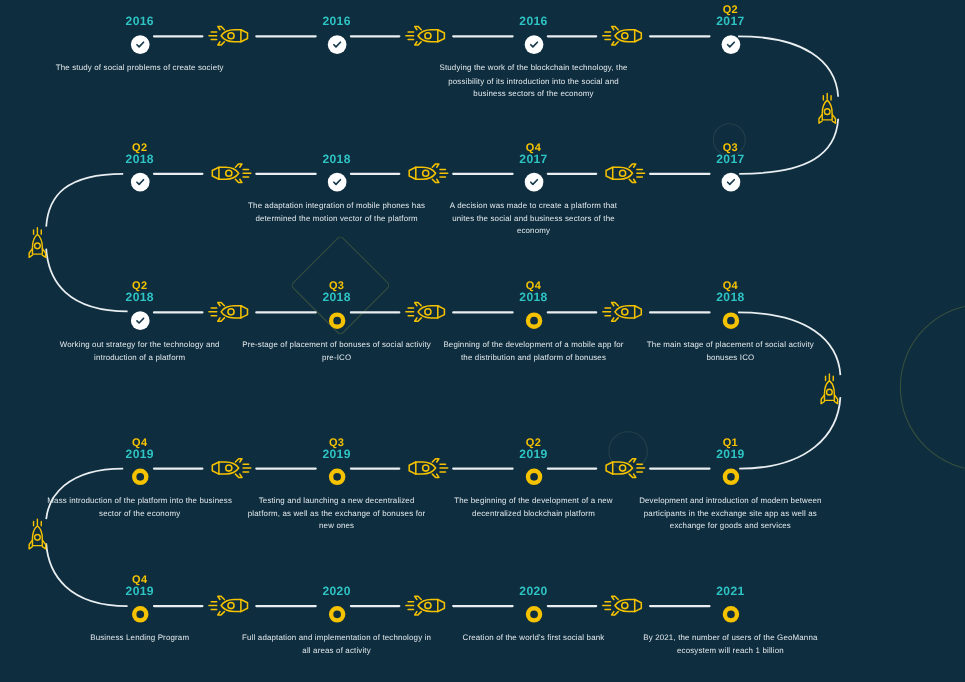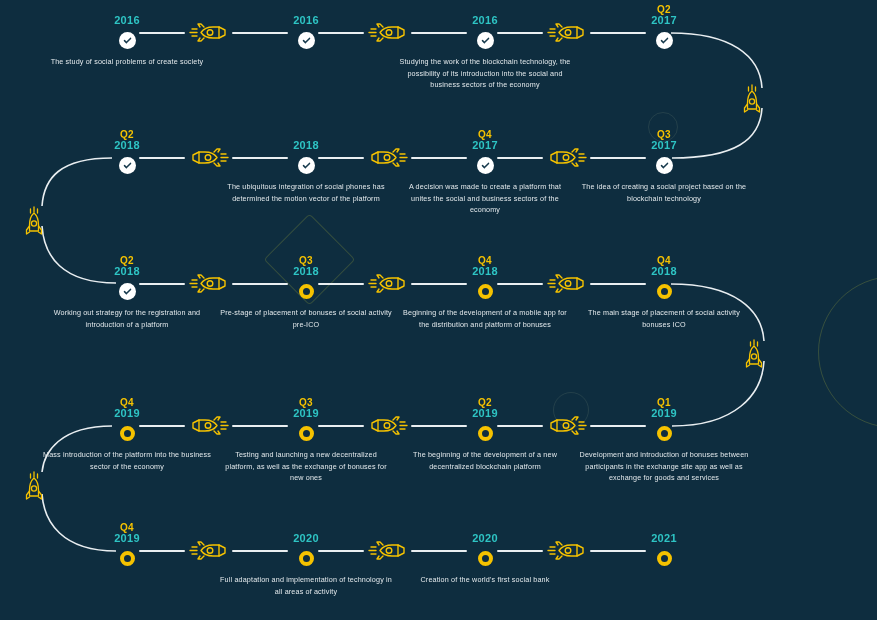--- a/index.html
+++ b/index.html
@@ -287,21 +287,21 @@
         <span class="q empty"></span>
         <span class="yr">2018</span>
       </div>
       <div class="dotwrap">
         <div class="dot-check">
           <svg viewBox="0 0 12 12">
               <path d="M2 6.2 L4.6 8.8 L10 3.2" fill="none" stroke="#16394c" stroke-width="2" stroke-linecap="round" stroke-linejoin="round"></path>
             </svg>
         </div>
       </div>
-      <div class="desc">The ubiquitous integration of social phones has determined the motion vector of the platform</div>
+      <div class="desc">The adaptation integration of mobile phones has determined the motion vector of the platform</div>
     </div>
 
     <div class="node" style="left:387px;top:1px;">
       <div class="date">
         <span class="q">Q4</span>
         <span class="yr">2017</span>
       </div>
       <div class="dotwrap">
         <div class="dot-check">
           <svg viewBox="0 0 12 12">
@@ -317,21 +317,20 @@
         <span class="q">Q3</span>
         <span class="yr">2017</span>
       </div>
       <div class="dotwrap">
         <div class="dot-check">
           <svg viewBox="0 0 12 12">
               <path d="M2 6.2 L4.6 8.8 L10 3.2" fill="none" stroke="#16394c" stroke-width="2" stroke-linecap="round" stroke-linejoin="round"></path>
             </svg>
         </div>
       </div>
-      <div class="desc">The idea of creating a social project based on the blockchain technology</div>
     </div>
   </div>
 
   <div class="row" style="top:251px;">
     <div class="seg" style="left:139px;top:32px;width:46px;"></div>
     <div class="seg" style="left:232px;top:32px;width:56px;"></div>
     <div class="seg" style="left:318px;top:32px;width:46px;"></div>
     <div class="seg" style="left:411px;top:32px;width:56px;"></div>
     <div class="seg" style="left:497px;top:32px;width:46px;"></div>
     <div class="seg" style="left:590px;top:32px;width:56px;"></div>
@@ -378,21 +377,21 @@
         <span class="q">Q2</span>
         <span class="yr">2018</span>
       </div>
       <div class="dotwrap">
         <div class="dot-check">
           <svg viewBox="0 0 12 12">
               <path d="M2 6.2 L4.6 8.8 L10 3.2" fill="none" stroke="#16394c" stroke-width="2" stroke-linecap="round" stroke-linejoin="round"></path>
             </svg>
         </div>
       </div>
-      <div class="desc">Working out strategy for the registration and introduction of a platform</div>
+      <div class="desc">Working out strategy for the technology and introduction of a platform</div>
     </div>
 
     <div class="node" style="left:208px;top:2px;">
       <div class="date">
         <span class="q">Q3</span>
         <span class="yr">2018</span>
       </div>
       <div class="dotwrap">
         <div class="dot-ring"></div>
       </div>
@@ -501,21 +500,21 @@
     </div>
 
     <div class="node" style="left:566px;top:1px;">
       <div class="date">
         <span class="q">Q1</span>
         <span class="yr">2019</span>
       </div>
       <div class="dotwrap">
         <div class="dot-ring"></div>
       </div>
-      <div class="desc">Development and introduction of bonuses between participants in the exchange site app as well as exchange for goods and services</div>
+      <div class="desc">Development and introduction of modern between participants in the exchange site app as well as exchange for goods and services</div>
     </div>
   </div>
 
   <div class="row" style="top:519px;">
     <div class="seg" style="left:139px;top:31px;width:46px;"></div>
     <div class="seg" style="left:232px;top:31px;width:56px;"></div>
     <div class="seg" style="left:318px;top:31px;width:46px;"></div>
     <div class="seg" style="left:411px;top:31px;width:56px;"></div>
     <div class="seg" style="left:497px;top:31px;width:46px;"></div>
     <div class="seg" style="left:590px;top:31px;width:56px;"></div>
@@ -558,20 +557,21 @@
     </div>
 
     <div class="node" style="left:29px;top:1px;">
       <div class="date">
         <span class="q">Q4</span>
         <span class="yr">2019</span>
       </div>
       <div class="dotwrap">
         <div class="dot-ring"></div>
       </div>
+      <div class="desc">Business Lending Program</div>
     </div>
 
     <div class="node" style="left:208px;top:1px;">
       <div class="date">
         <span class="q empty"></span>
         <span class="yr">2020</span>
       </div>
       <div class="dotwrap">
         <div class="dot-ring"></div>
       </div>
@@ -590,16 +590,17 @@
     </div>
 
     <div class="node" style="left:566px;top:1px;">
       <div class="date">
         <span class="q empty"></span>
         <span class="yr">2021</span>
       </div>
       <div class="dotwrap">
         <div class="dot-ring"></div>
       </div>
+      <div class="desc">By 2021, the number of users of the GeoManna ecosystem will reach 1 billion</div>
     </div>
   </div>
 
 </div>
 
 </body></html>

